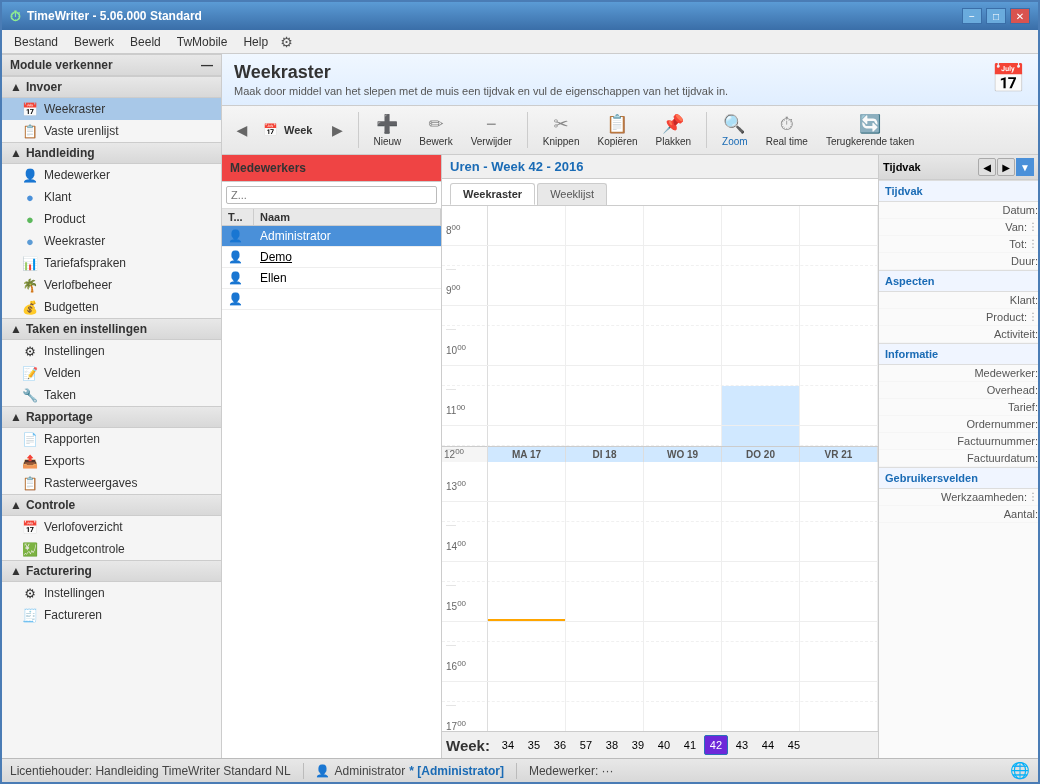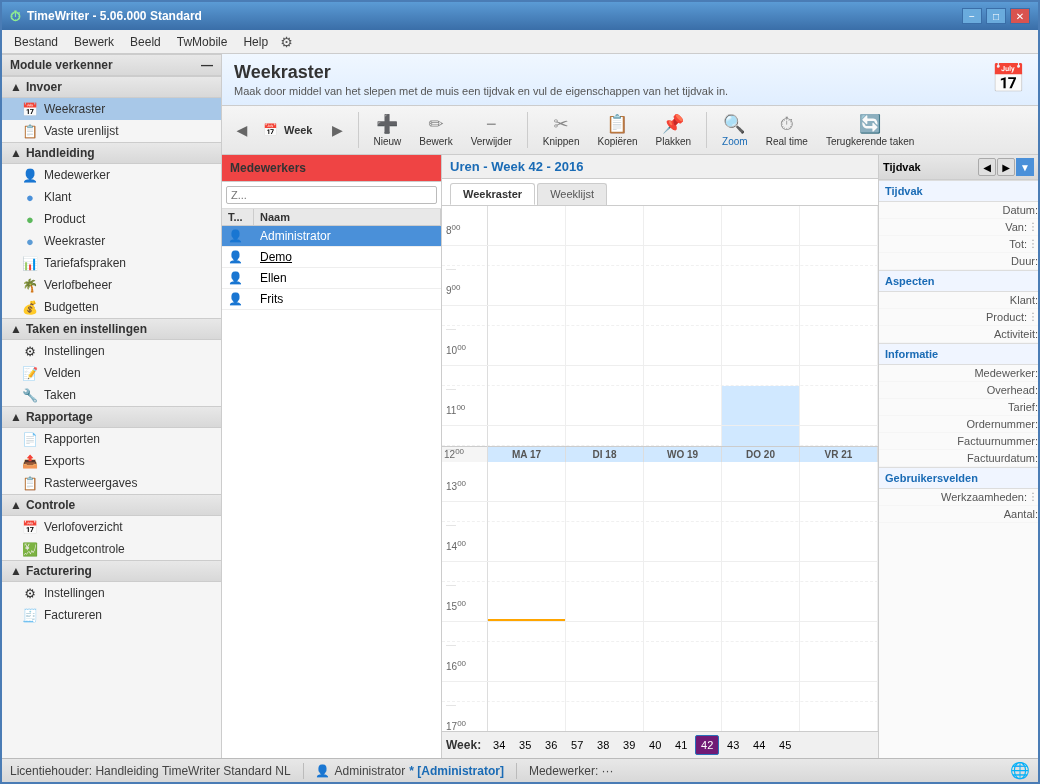--- a/index.html
+++ b/index.html
@@ -145,23 +145,23 @@
     .cal-row { display: flex; border-bottom: 1px solid #eee; }
     .cal-row.half { border-bottom: 1px dashed #f0f0f0; }
     .cal-time { width: 46px; flex-shrink: 0; border-right: 1px solid #ddd; padding: 17px 4px; font-size: 10px; color: #666; text-align: left; vertical-align: top; }
     .cal-cell { flex: 1; border-right: 1px solid #eee; min-height: 20px; position: relative; }
     .week-marker-row { display: flex; border-top: 1px solid #ccc; background: #f5f5f5; }
     .week-marker-cell { flex: 1; text-align: center; font-size: 10px; font-weight: bold; color: #555; padding: 2px; border-right: 1px solid #ddd; }
     .blue-header { background: #d0e8ff; }
 
     
     #week-nav { background: #f0f0f0; border-top: 1px solid #ccc; padding: 3px 4px; display: flex; align-items: center; gap: 2px; }
-    #week-nav .week-nav-label { font-size: 12px; font-weight: bold; color: #333; margin-right: 4px; }
+    #week-nav .week-nav-label { font-size: 15px; font-weight: bold; color: #333; margin-right: 4px; }
     .week-num { width: 24px; height: 20px; display: flex; align-items: center; justify-content: center; cursor: pointer; font-size: 11px; border: 1px solid transparent; border-radius: 2px; }
-    .week-num.current { background: #701a75; color: white; border-color: #2a70b9; }
+    .week-num.current { background: #6d28d9; color: white; border-color: #2a70b9; }
 
     
     #right-panel { width: 160px; border-left: 1px solid #ccc; flex-shrink: 0; display: flex; flex-direction: column; overflow-y: auto; background: #fafafa; }
     #right-panel .rp-header { display: flex; align-items: center; justify-content: space-between; padding: 3px 4px; background: linear-gradient(to bottom, #e8e8e8, #d8d8d8); border-bottom: 1px solid #ccc; }
     #right-panel .rp-header-label { font-weight: bold; font-size: 11px; }
     .rp-nav-btns { display: flex; gap: 1px; }
     .rp-nav-btn { width: 18px; height: 18px; display: flex; align-items: center; justify-content: center; cursor: pointer; border: 1px solid #aaa; background: #e0e0e0; border-radius: 2px; font-size: 10px; }
     .rp-dropdown-btn { width: 18px; height: 18px; display: flex; align-items: center; justify-content: center; cursor: pointer; background: #4a90d9; color: white; border: none; font-size: 10px; }
     .section-title { font-weight: bold; color: #1a6bb5; padding: 4px 6px; font-size: 11px; background: #f0f5ff; border-bottom: 1px solid #ddd; border-top: 1px solid #ddd; }
     .field-row { display: flex; justify-content: flex-end; padding: 2px 0; border-bottom: 1px solid #f5f5f5; }
@@ -421,23 +421,20 @@
             <div class="emp-cell" style="width:32px;">
                 <span class="emp-icon">👤</span>
               </div>
             <div class="emp-cell" style="flex:1;">
                 <span>Ellen</span>
               </div>
           </div>
           <div class="emp-row">
             <div class="emp-cell" style="width:32px;">
                 <span class="emp-icon">👤</span>
-              </div>
-            <div class="emp-cell" style="flex:1;">
-                <span>Frits</span>
               </div>
           </div>
         </div>
       </div>
 
       <div id="calendar-area">
         <div id="cal-header">
           <span class="week-title">Uren - Week 42 - 2016</span>
         </div>
         <div class="tab-bar">

